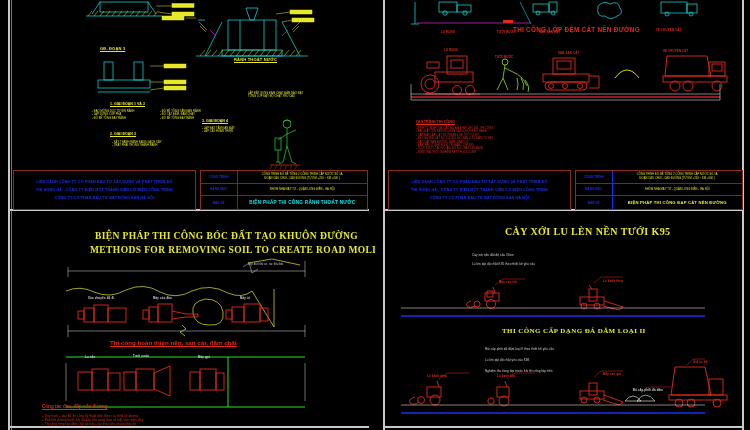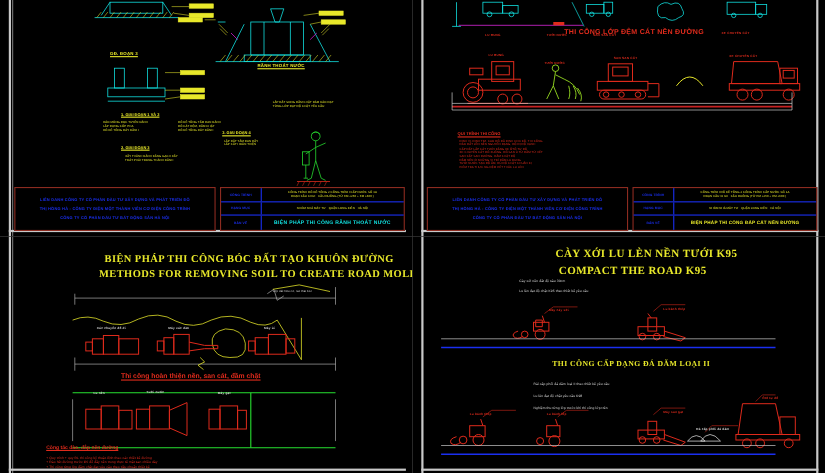--- a/index.html
+++ b/index.html
@@ -1,19 +1,19 @@
 <!DOCTYPE html>
 <html><head>
 <meta charset="utf-8">
 <style>
   * { box-sizing: border-box; margin:0; padding:0; }
   html,body { width:750px; height:430px; overflow:hidden; background:#000; }
   body { font-family:"Liberation Sans", sans-serif; }
 
-  #stage { position:relative; width:750px; height:430px; background:#a3a3a3; }
+  #stage { position:relative; width:750px; height:430px; background:#f9a8d4; }
 
   .sheet { position:absolute; background:#000; overflow:hidden; }
   .sheet.tl { left:0;   top:0;   width:375px; height:215px; }
   .sheet.tr { left:375px; top:0; width:375px; height:215px; }
   .sheet.bl { left:0;   top:215px; width:375px; height:215px; }
   .sheet.br { left:375px; top:215px; width:375px; height:215px; }
 
   
   .frame-l { position:absolute; left:8px; top:0; bottom:0; width:2px; background:#c9c9c9; }
   .frame-l2{ position:absolute; left:11px; top:0; bottom:0; width:1px; background:#777; }
@@ -467,21 +467,20 @@
       <g stroke="#e02b1c" fill="none" stroke-width="0.5">
         <path d="M64 164 L72 158 L94 158"></path>
         <path d="M132 164 L140 158 L160 158"></path>
         <path d="M219 162 L226 156 L248 156"></path>
         <path d="M312 150 L318 144 L330 144"></path>
         <path d="M266 178 L272 172 L296 172"></path>
       </g>
     </svg>
 
     <div class="t ttl-yel" style="left:130px; top:12px; font-size:10px;">CÀY XỚI LU LÈN NỀN TƯỚI K95</div>
-    <div class="t ttl-yel" style="left:133px; top:27px; font-size:10px;">COMPACT THE ROAD K95</div>
 
     <div class="t wht micro2" style="left:97px; top:38px;">Cày xới nền đất độ sâu 30cm</div>
     <div class="t wht micro2" style="left:97px; top:47px;">Lu lèn đạt độ chặt K95 theo thiết kế yêu cầu</div>
 
     <div class="t red smlbl" style="left:124px; top:66px;">Máy cày xới</div>
     <div class="t red smlbl" style="left:228px; top:65px;">Lu bánh thép</div>
 
     <div class="t ttl-yel" style="left:127px; top:113px; font-size:7px;">THI CÔNG CẤP DẠNG ĐÁ DĂM LOẠI II</div>
 
     <div class="t wht micro2" style="left:110px; top:132px;">Rải cấp phối đá dăm loại II theo thiết kế yêu cầu</div>

